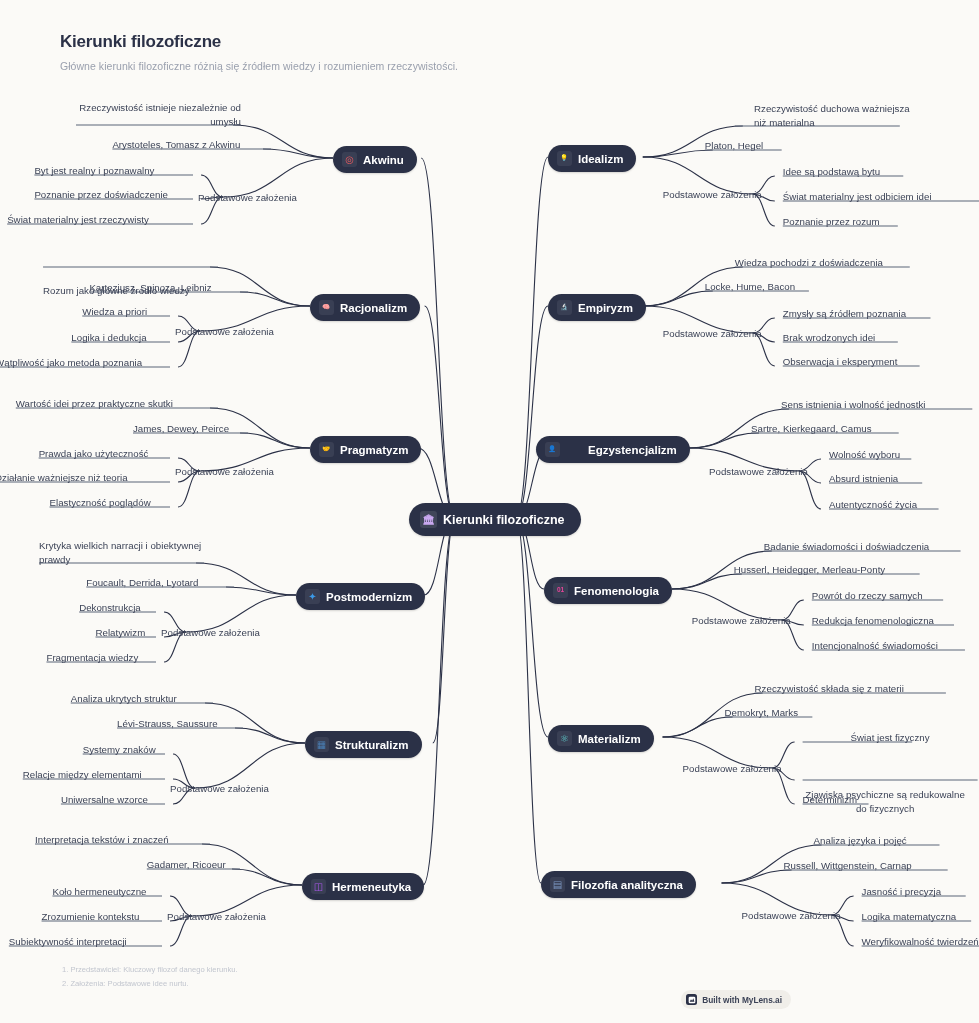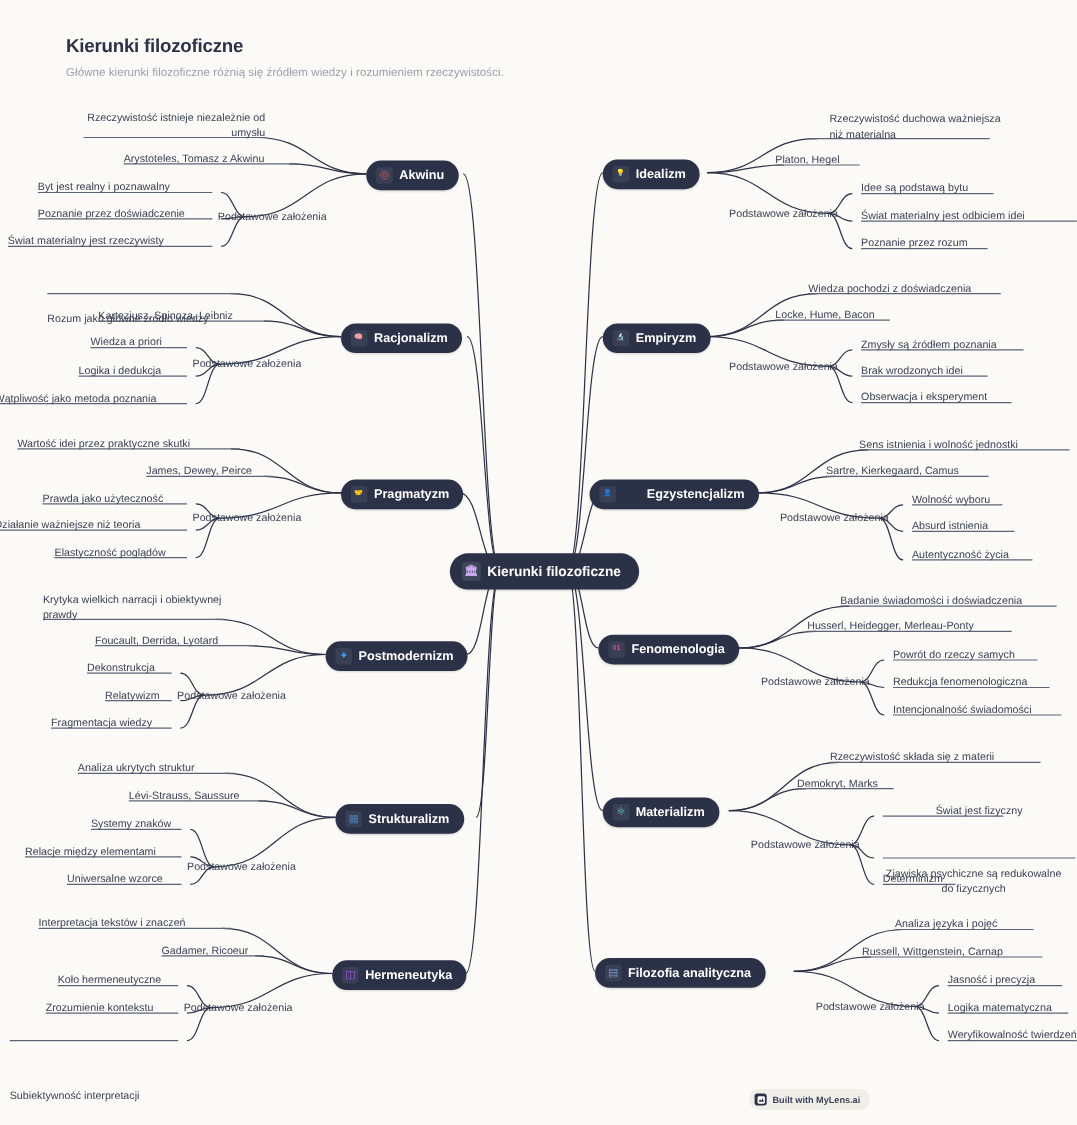--- a/index.html
+++ b/index.html
@@ -327,37 +327,41 @@
       <div class="leaf r" style="top: 793px; left: 802.6px;">Determinizm</div>
       <div class="node" style="top: 873px; left: 302px;">
         <span class="ico" style="color: rgb(168, 85, 232); background: rgba(255, 255, 255, 0.07); font-size: 10px;">◫</span>
         <span>Hermeneutyka</span>
       </div>
       <div class="leaf l" style="top: 833px; left: 35.05px;">Interpretacja tekstów i znaczeń</div>
       <div class="leaf l" style="top: 858px; left: 146.8px;">Gadamer, Ricoeur</div>
       <div class="leaf l" style="top: 910px; left: 167px;">Podstawowe założenia</div>
       <div class="leaf l" style="top: 885px; left: 52.45px;">Koło hermeneutyczne</div>
       <div class="leaf l" style="top: 910px; left: 41.55px;">Zrozumienie kontekstu</div>
-      <div class="leaf l" style="top: 990px; left: 8.85px;">Subiektywność interpretacji</div>
+      <div class="leaf l" style="top: 935px; left: 8.85px;">Subiektywność interpretacji</div>
       <div class="node" style="top: 871px; left: 541px;">
         <span class="ico" style="color: rgb(125, 152, 196); background: rgba(255, 255, 255, 0.07); font-size: 10px;">▤</span>
         <span>Filozofia analityczna</span>
       </div>
       <div class="leaf r" style="top: 834px; left: 813.6px;">Analiza języka i pojęć</div>
       <div class="leaf r" style="top: 859px; left: 783.6px;">Russell, Wittgenstein, Carnap</div>
       <div class="leaf r" style="top: 909px; left: 741.6px;">Podstawowe założenia</div>
       <div class="leaf r" style="top: 885px; left: 861.6px;">Jasność i precyzja</div>
       <div class="leaf r" style="top: 910px; left: 861.6px;">Logika matematyczna</div>
       <div class="leaf r" style="top: 935px; left: 861.6px;">Weryfikowalność twierdzeń</div>
       <div class="node center" style="top: 503px; left: 409px;">
         <span class="ico" style="background: rgba(255, 255, 255, 0.1); color: rgb(201, 168, 240);">🏛</span>
         <span>Kierunki filozoficzne</span>
       </div>
     </div>
 
+  <div id="footnotes">
+    <div>1. Przedstawiciel: Kluczowy filozof danego kierunku.</div>
+    <div>2. Założenia: Podstawowe idee nurtu.</div>
+  </div>
 
   <div id="badge">
     <span class="bico">
       <svg width="8" height="8" viewBox="0 0 12 12">
           <rect x="1" y="1" width="10" height="10" rx="2" fill="#fff"></rect>
           <path d="M2.5 8.5 L4.5 5 L6.2 7 L8 3.2 L9.6 8.5 Z" fill="#2b3147"></path>
         </svg>
     </span>
     <span>Built with MyLens.ai</span>
   </div>

